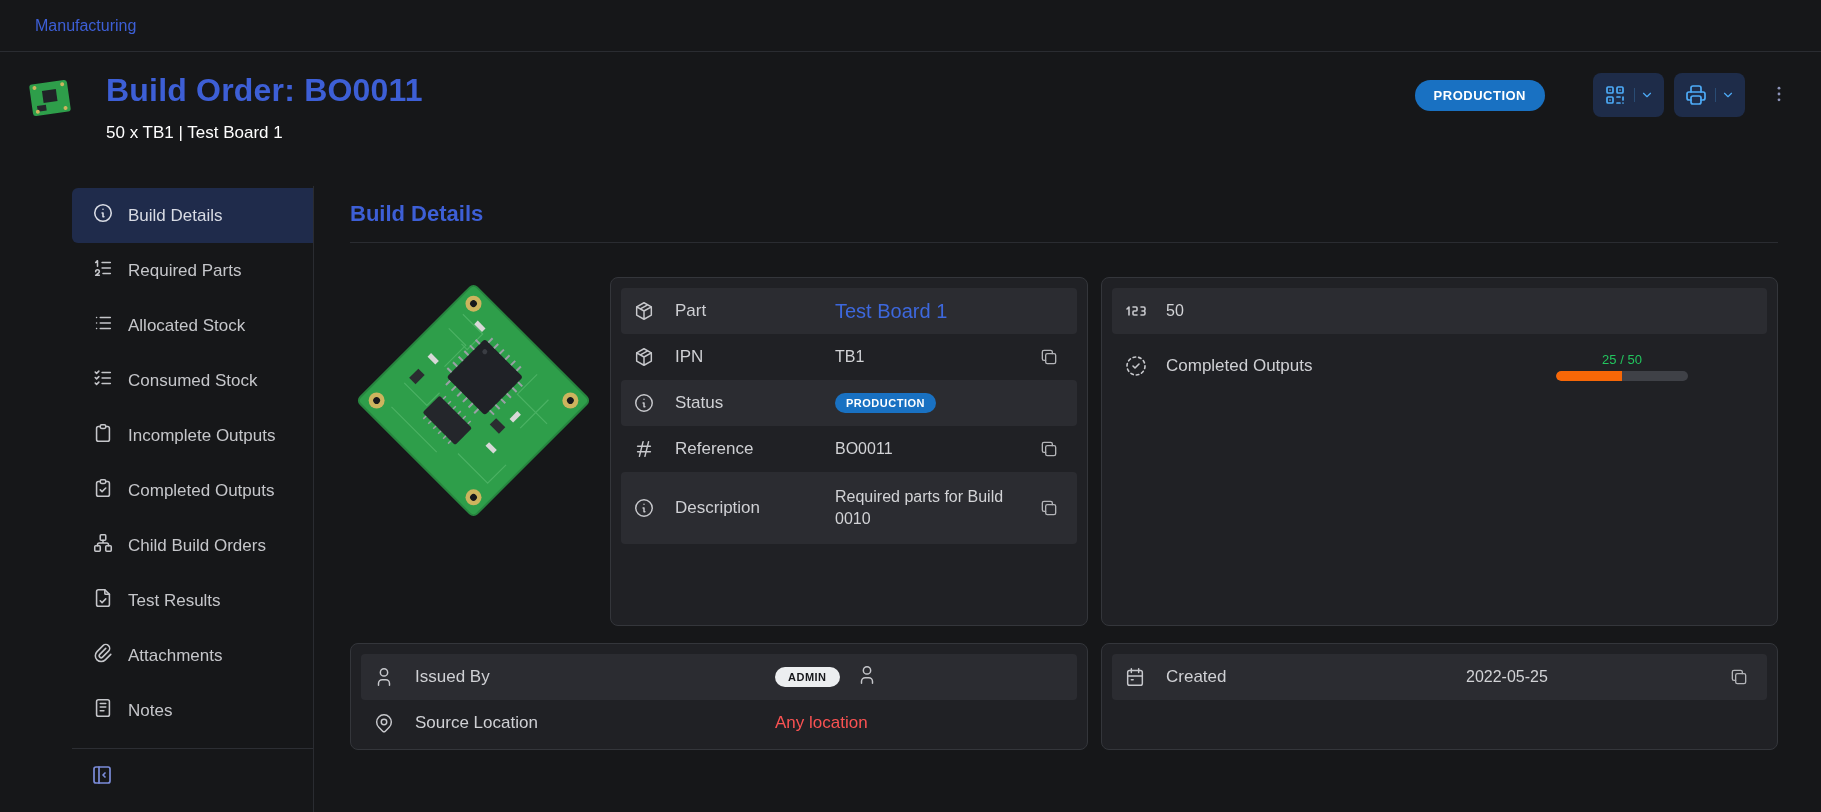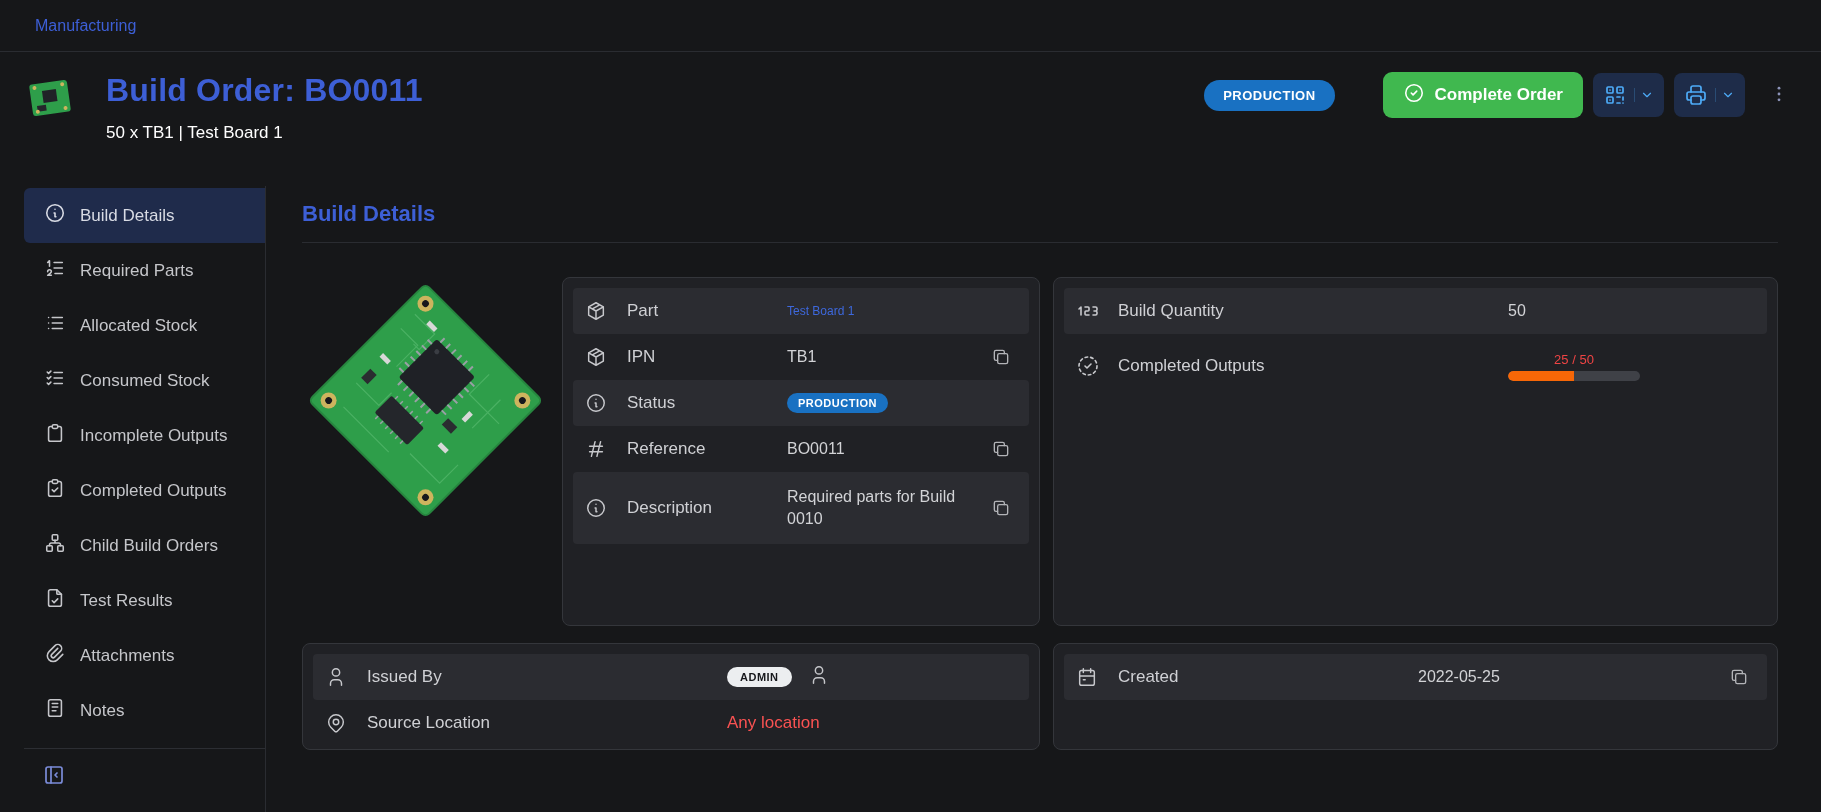--- a/index.html
+++ b/index.html
@@ -38,21 +38,21 @@
   }
   .split-btn {
     display: flex; align-items: center; background: #1e2c49; color: #4dabf7;
     border: none; border-radius: 8px; height: 44px; padding: 0 6px; cursor: pointer;
   }
   .split-btn .seg { display: flex; align-items: center; padding: 0 4px; }
   .split-btn .chev { border-left: 1px solid rgba(77,171,247,.25); padding-left: 5px; margin-left: 3px; }
   .dots-btn { background: none; border: none; color: #8c93b8; cursor: pointer; margin-left: 10px; padding: 4px; }
 
   
-  .content { display: flex; height: 626px; }
+  .content { display: flex; height: 626px; padding-left: 48px; }
 
   .sidebar {
     width: 266px; border-right: 1px solid #2a2c31;
     display: flex; flex-direction: column; padding-top: 2px;
   }
   .side-item {
     display: flex; align-items: center; gap: 14px; height: 55px;
     margin-left: 24px; padding: 0 8px 0 20px; font-size: 17px; color: #c5c6ca;
     border-radius: 6px 0 0 6px; cursor: pointer;
   }
@@ -81,21 +81,21 @@
 
   
   .drow { display: flex; align-items: center; min-height: 46px; padding: 0 12px; border-radius: 4px; }
   .drow.striped { background: #2b2c31; }
   .drow.tall { min-height: 72px; }
   .ric { width: 24px; margin-right: 18px; color: #c7c8cc; display: flex; }
   .dlabel { width: 160px; flex-shrink: 0; font-size: 17px; color: #cfd0d4; line-height: 1.25; }
   .dlabel .narrow { display: inline-block; max-width: 72px; }
   .dvalue { font-size: 16px; color: #d2d3d6; text-decoration: none; }
   .dvalue.wrap { max-width: 180px; word-break: break-all; line-height: 1.4; }
-  .link { color: #3d68dd; cursor: pointer; font-size: 12px; text-decoration: none; }
+  .link { color: #3d68dd; cursor: pointer; font-size: 20px; text-decoration: none; }
   .copy-btn {
     margin-left: auto; background: none; border: none; color: #b3b4b8;
     width: 32px; height: 32px; display: flex; align-items: center; justify-content: center; cursor: pointer;
   }
   .mini-badge {
     background: #1971c2; color: #fff; font-size: 11px; font-weight: bold;
     letter-spacing: .5px; padding: 4px 11px; border-radius: 11px; display: inline-block;
   }
   .admin-badge {
     background: #eceef0; color: #17181c; font-size: 11px; font-weight: bold;
@@ -104,21 +104,21 @@
 
   .qrow .dlabel { width: 390px; }
   .qrow.tall { min-height: 64px; }
   .issue-row .dlabel { width: 360px; }
   .created-row .dlabel { width: 300px; }
 
   .value-group { display: flex; align-items: center; gap: 16px; color: #c5c6ca; }
   .danger-text { color: #fa5252; font-size: 17px; }
 
   .progress-wrap { width: 132px; }
-  .progress-text { font-size: 13px; color: #ef4444; text-align: center; margin-bottom: 4px; }
+  .progress-text { font-size: 13px; color: #22c55e; text-align: center; margin-bottom: 4px; }
   .progress-track { height: 10px; background: #3f4147; border-radius: 5px; overflow: hidden; }
   .progress-fill { height: 100%; background: #f76707; border-radius: 5px 0 0 5px; }
 </style>
 </head>
 <body>
 
 <div class="breadcrumb-bar">
   <a class="breadcrumb-link">Manufacturing</a>
 </div>
 
@@ -139,29 +139,20 @@
     </div>
     <div>
       <div class="title">Build Order: BO0011</div>
       <div class="subtitle">50 x TB1 | Test Board 1</div>
     </div>
   </div>
 
   <div class="header-right">
     <span class="status-pill">PRODUCTION</span>
 
-    <button class="complete-btn">
-      <span class="ic">
-        <svg width="22" height="22" viewBox="0 0 24 24" fill="none" stroke="currentColor" stroke-width="1.7" stroke-linecap="round" stroke-linejoin="round">
-          <circle cx="12" cy="12" r="9"></circle>
-            <path d="M9 12l2 2l4-4"></path>
-        </svg>
-      </span>
-      <span>Complete Order</span>
-    </button>
 
     <button class="split-btn">
       <span class="seg">
         <svg width="24" height="24" viewBox="0 0 24 24" fill="none" stroke="currentColor" stroke-width="1.7" stroke-linecap="round" stroke-linejoin="round">
           <rect x="4" y="4" width="6" height="6" rx="1"></rect>
             <rect x="14" y="4" width="6" height="6" rx="1"></rect>
             <rect x="4" y="14" width="6" height="6" rx="1"></rect>
           <path d="M7 7h.01M17 7h.01M7 17h.01M14 14h3M20 14v3M14 20h3M20 20h.01"></path>
         </svg>
       </span>
@@ -438,21 +429,20 @@
       <div class="panel quantity-panel">
 
         <div class="drow qrow striped">
           <span class="ric">
             <svg width="24" height="24" viewBox="0 0 24 24" fill="none" stroke="currentColor" stroke-width="1.6" stroke-linecap="round" stroke-linejoin="round">
               <path d="M3 10l2-2v8"></path>
               <path d="M9 8h3a1 1 0 0 1 1 1v2a1 1 0 0 1-1 1h-2a1 1 0 0 0-1 1v2a1 1 0 0 0 1 1h3"></path>
               <path d="M17 8h2.5a1.5 1.5 0 0 1 1.5 1.5v1a1.5 1.5 0 0 1-1.5 1.5H18h1.5a1.5 1.5 0 0 1 1.5 1.5v1a1.5 1.5 0 0 1-1.5 1.5H17"></path>
             </svg>
           </span>
-          <span class="dlabel">Build Quantity</span>
           <span class="dvalue">50</span>
         </div>
 
         <div class="drow qrow tall">
           <span class="ric">
             <svg width="24" height="24" viewBox="0 0 24 24" fill="none" stroke="currentColor" stroke-width="1.6" stroke-linecap="round" stroke-linejoin="round">
               <circle cx="12" cy="12" r="9" stroke-dasharray="2.6 3"></circle>
                 <path d="M9 12l2 2l4-4"></path>
             </svg>
           </span>

